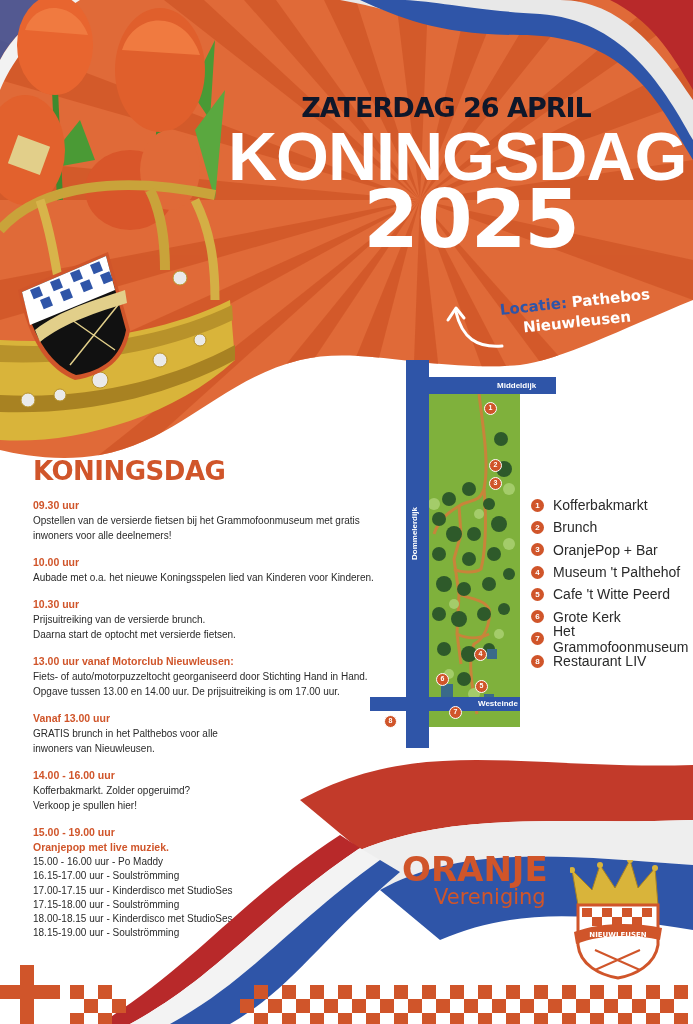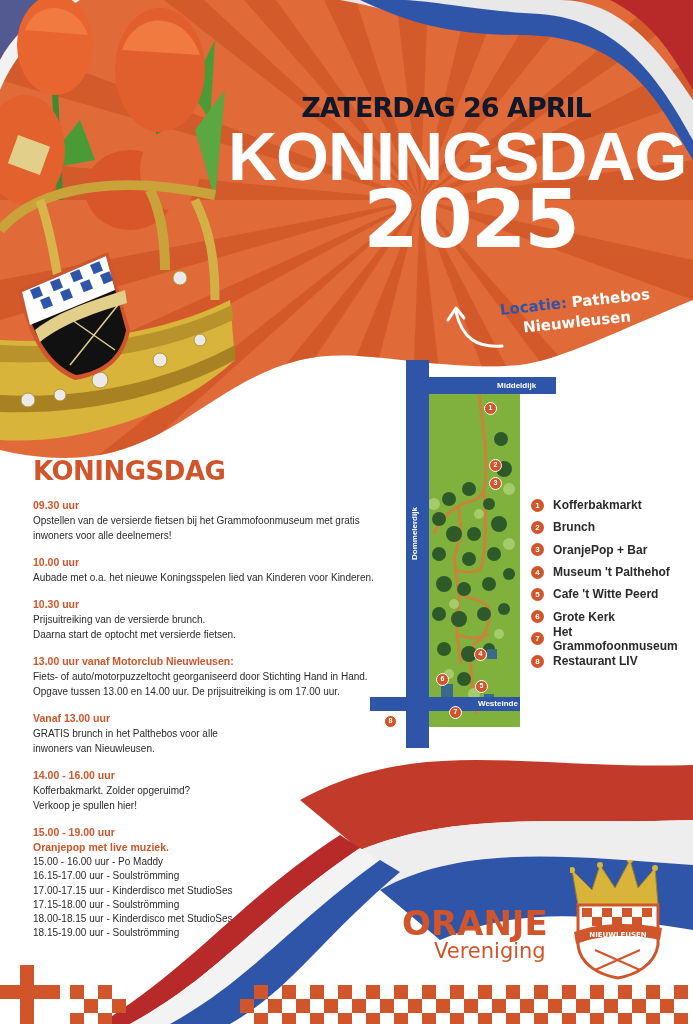--- a/index.html
+++ b/index.html
@@ -67,26 +67,26 @@
     border: 1.5px solid #fff; color: #fff; font-size: 7px; font-weight: 700; text-align: center; line-height: 10px;
   }
 
   
   .legend { position: absolute; left: 531px; top: 494px; width: 160px; }
   .legend-item { display: flex; align-items: center; height: 22.3px; }
   .legend-num {
     width: 13px; height: 13px; border-radius: 50%; background: #d0552a; color: #fff;
     font-size: 8px; font-weight: 700; text-align: center; line-height: 13px; margin-right: 9px; flex: none;
   }
-  .legend-label { color: #2a2a2a; font-size: 12px; font-weight: 700; }
+  .legend-label { color: #2a2a2a; font-size: 14px; font-weight: 400; }
 
   
   .bottom-art { position: absolute; left: 0; top: 740px; width: 693px; height: 284px; }
 
-  .oranje-logo { position: absolute; left: 402px; top: 906px; }
+  .oranje-logo { position: absolute; left: 402px; top: 852px; }
   .oranje-word { color: #d0552a; font-weight: 700; font-size: 34px; font-family: "DejaVu Sans", sans-serif; letter-spacing: 0px; line-height: 1; }
   .vereniging-word { color: #d0552a; font-size: 21px; font-family: "DejaVu Sans", sans-serif; margin-left: 32px; line-height: 1.1; }
   .logo-emblem { position: absolute; left: 570px; top: 860px; width: 95px; height: 120px; }
 </style>
 </head>
 <body>
 
 <div class="poster">
 
   <div class="hero-bg">

